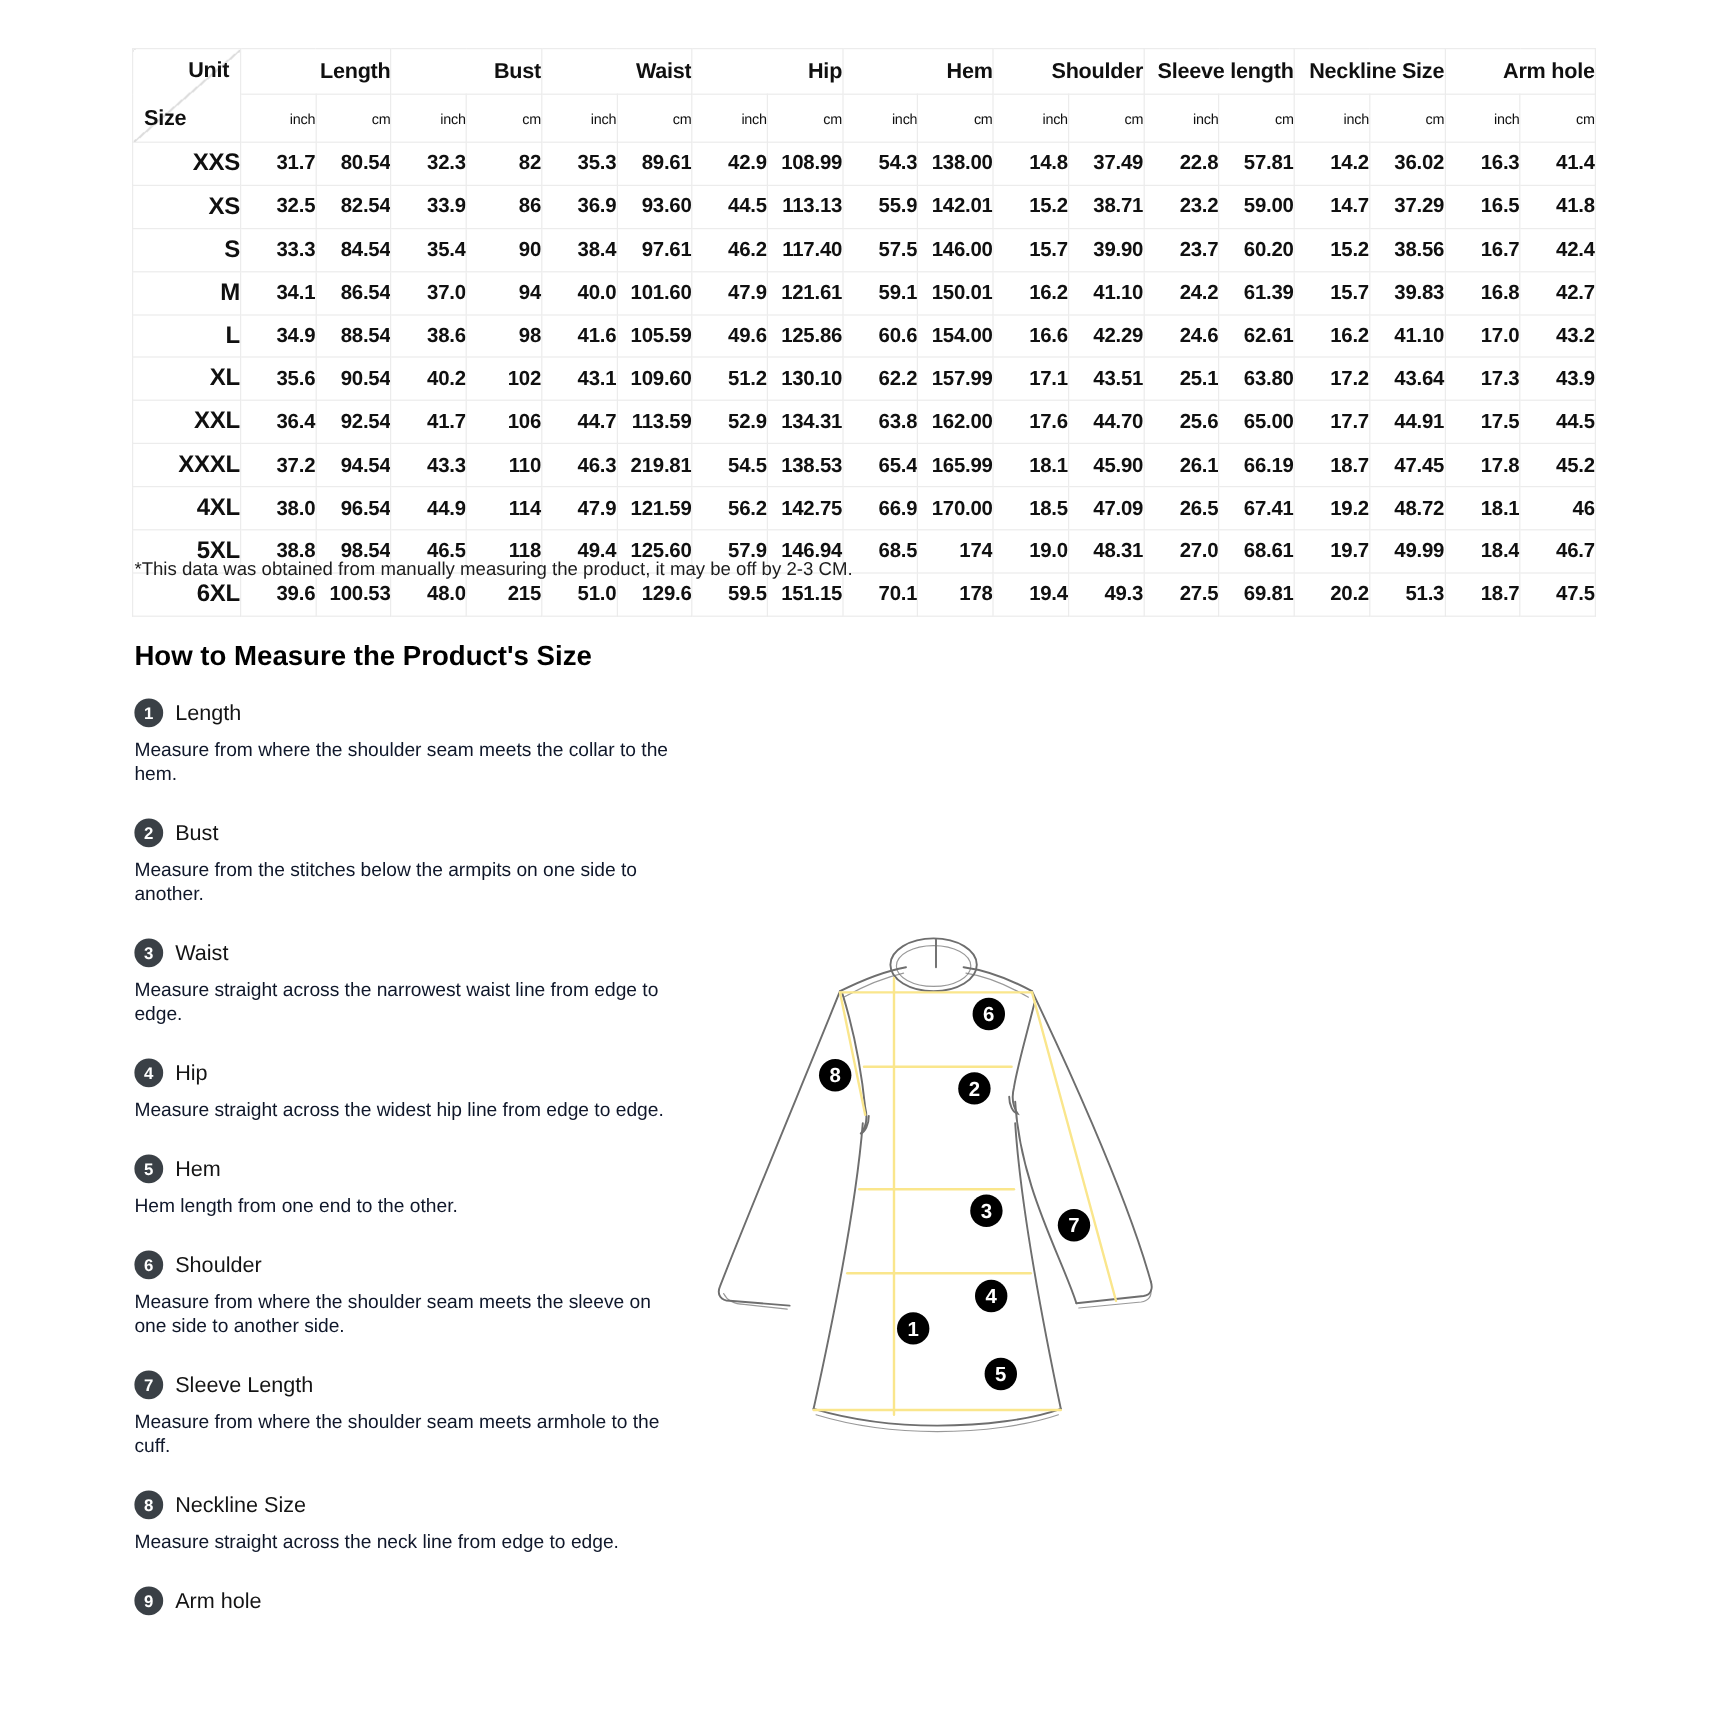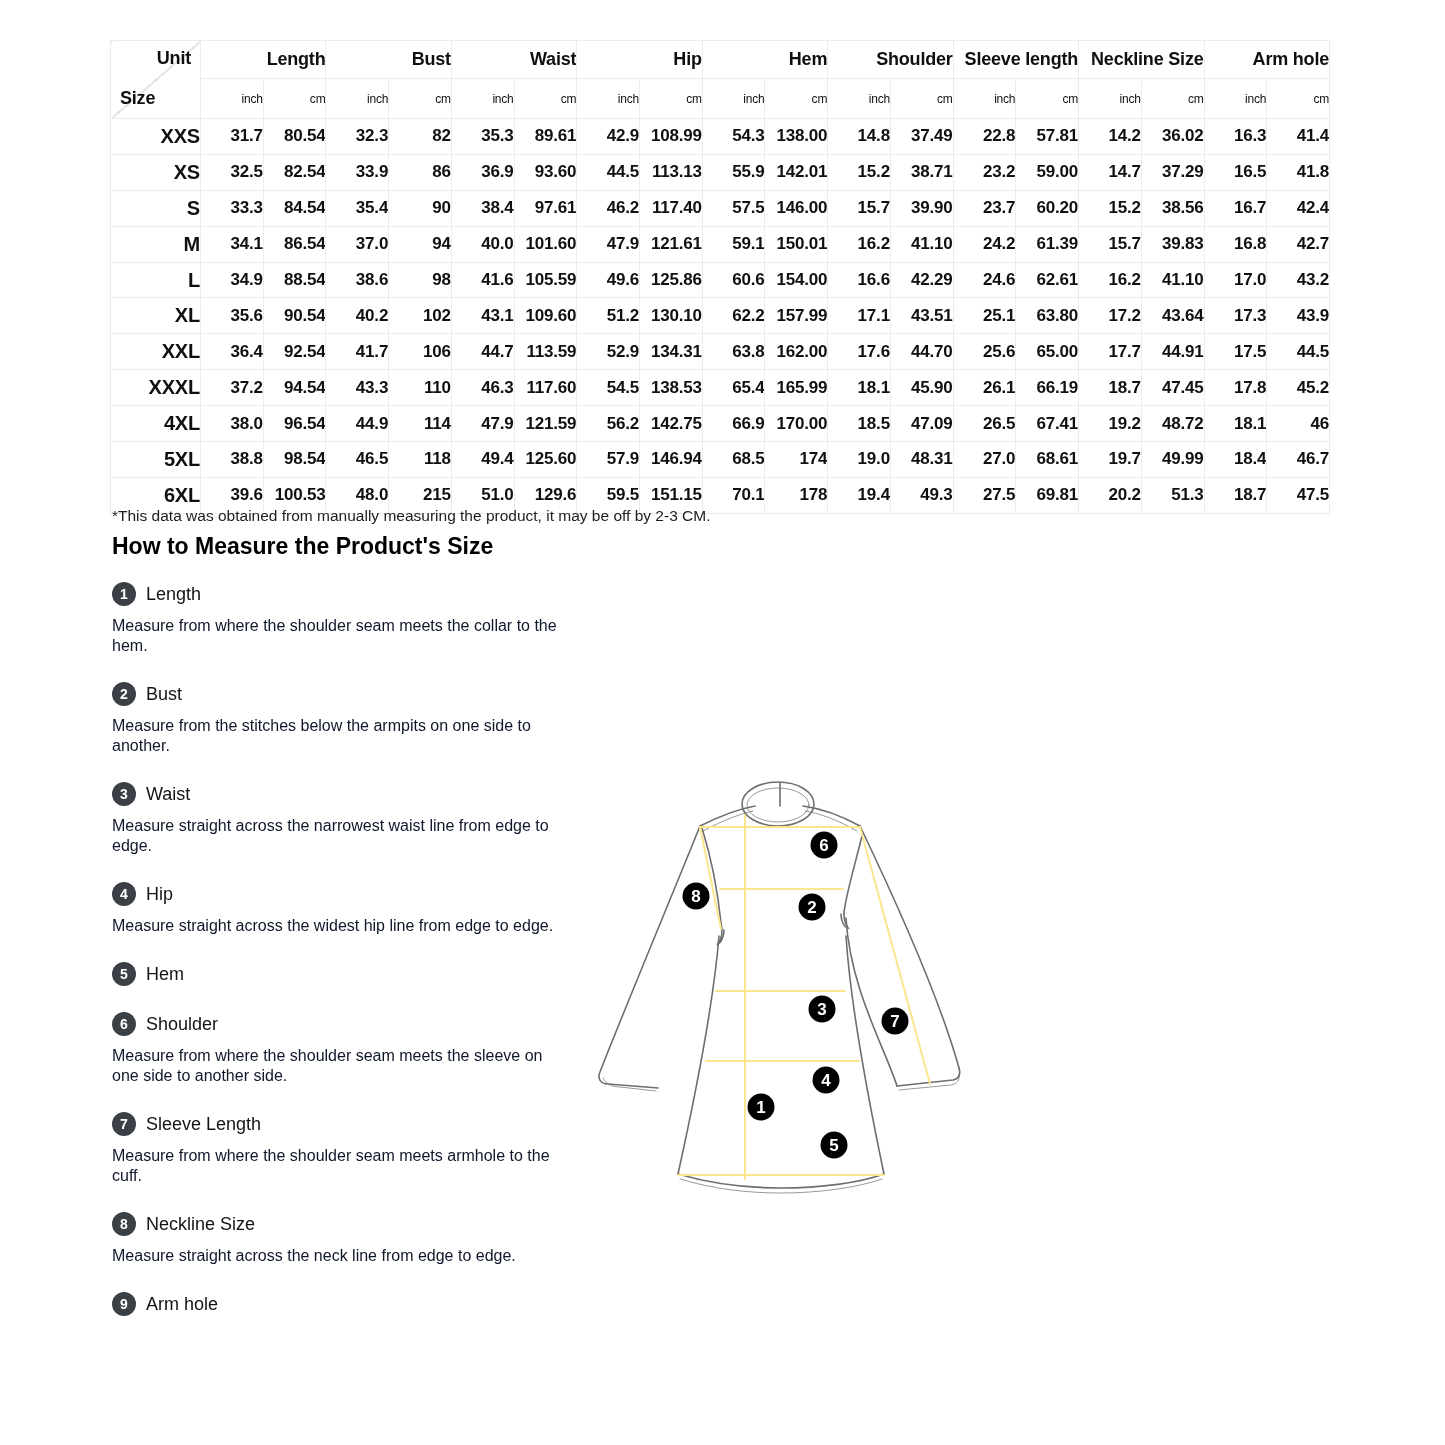--- a/index.html
+++ b/index.html
@@ -29,21 +29,21 @@
   .size-table td{font-weight:600;}
   th.corner{
     position:relative;width:90px;
     background:linear-gradient(to bottom right,
       transparent calc(50% - 0.8px), #dcdcdc calc(50% - 0.8px),
       #dcdcdc calc(50% + 0.8px), transparent calc(50% + 0.8px));
   }
   th.corner .c-unit{position:absolute;top:7px;right:9px;font-size:18px;font-weight:700;}
   th.corner .c-size{position:absolute;bottom:9px;left:9px;font-size:18px;font-weight:700;}
   
-  .footnote{position:absolute;left:112px;top:507px;margin:0;font-size:15.5px;font-weight:400;color:#1d1d1d;}
+  .footnote{position:absolute;left:112px;top:466px;margin:0;font-size:15.5px;font-weight:400;color:#1d1d1d;}
   .howto-title{position:absolute;left:112px;top:533px;margin:0;font-size:23px;font-weight:700;color:#000000;}
   
   .howto-list{position:absolute;left:112px;top:582px;width:452px;}
   .howto-item{margin:0 0 26px 0;}
   .howto-head{display:flex;align-items:center;gap:10px;margin:0 0 10px 0;height:24px;}
   .badge{
     width:24px;height:24px;border-radius:50%;flex:0 0 24px;
     background:var(--c-badge,#3a4046);color:#fff;
     display:flex;align-items:center;justify-content:center;
     font-size:14px;font-weight:600;
@@ -269,21 +269,21 @@
         <td>17.5</td>
         <td>44.5</td>
       </tr>
       <tr>
         <th class="size">XXXL</th>
         <td>37.2</td>
         <td>94.54</td>
         <td>43.3</td>
         <td>110</td>
         <td>46.3</td>
-        <td>117.60</td>
+        <td>219.81</td>
         <td>54.5</td>
         <td>138.53</td>
         <td>65.4</td>
         <td>165.99</td>
         <td>18.1</td>
         <td>45.90</td>
         <td>26.1</td>
         <td>66.19</td>
         <td>18.7</td>
         <td>47.45</td>
@@ -387,20 +387,21 @@
         <span class="badge">4</span>
         <span class="howto-label">Hip</span>
       </div>
       <p class="howto-desc">Measure straight across the widest hip line from edge to edge.</p>
     </div>
     <div class="howto-item">
       <div class="howto-head">
         <span class="badge">5</span>
         <span class="howto-label">Hem</span>
       </div>
+      <p class="howto-desc">Hem length from one end to the other.</p>
     </div>
     <div class="howto-item">
       <div class="howto-head">
         <span class="badge">6</span>
         <span class="howto-label">Shoulder</span>
       </div>
       <p class="howto-desc">Measure from where the shoulder seam meets the sleeve on one side to another side.</p>
     </div>
     <div class="howto-item">
       <div class="howto-head">

